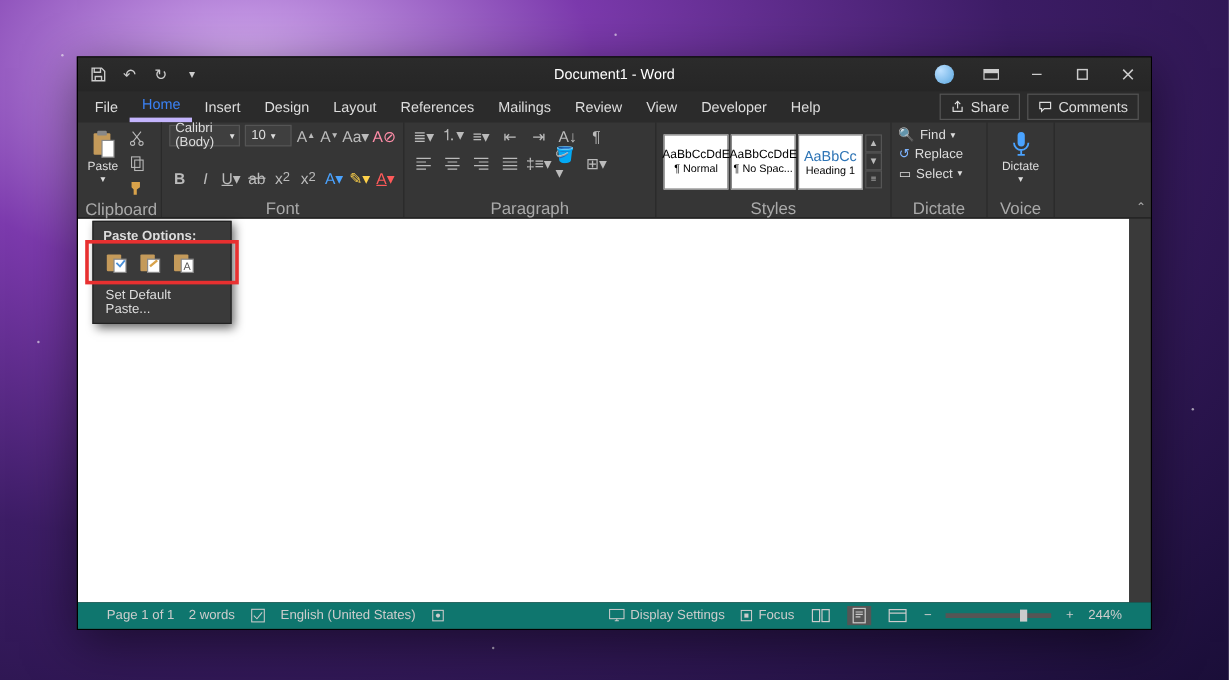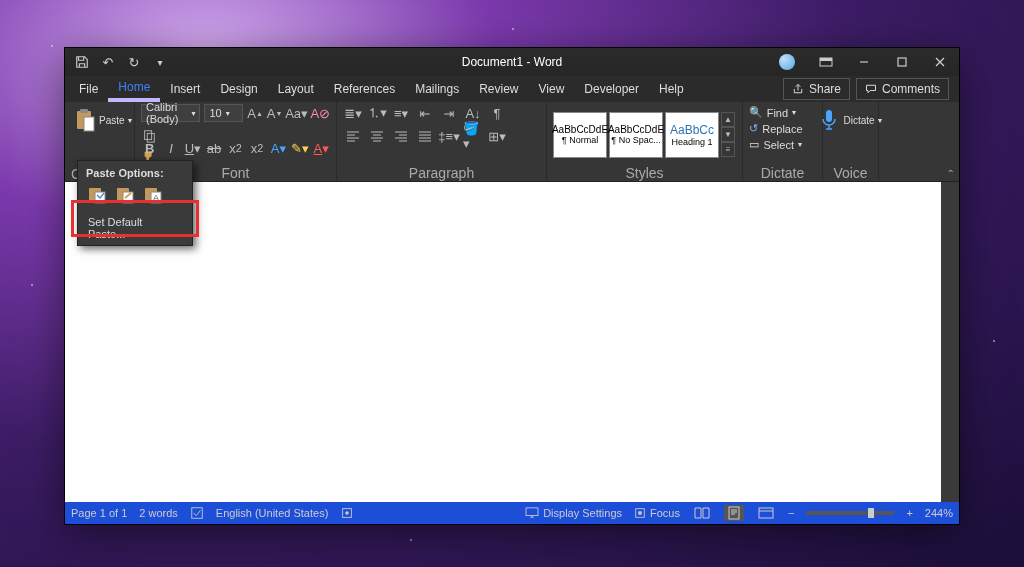--- a/index.html
+++ b/index.html
@@ -30,54 +30,54 @@
   .menubar { height:26px; background:#2b2b2b; display:flex; align-items:center; padding:0 4px; color:#ddd; font-size:12px; }
   .tab { padding:4px 10px; cursor:pointer; }
   .tab.active { border-bottom:4px solid #c4b5fd; color:#3b82f6; }
   .menu-spacer { flex:1; }
   .share-btn { display:flex; align-items:center; gap:5px; padding:3px 8px; border:1px solid #555; margin-right:6px; font-size:12px; cursor:pointer; }
   
   .ribbon { height:80px; background:#363636; display:flex; border-bottom:1px solid #222; position:relative; }
   .group { display:flex; flex-direction:column; border-right:1px solid #2a2a2a; padding:2px 6px 0 6px; position:relative; }
   .group-body { flex:1; display:flex; align-items:flex-start; gap:4px; }
   .group-label { height:16px; font-size:14px; color:#aaa; text-align:center; padding-bottom:2px; position:relative; }
-  .bigbtn { display:flex; flex-direction:row; align-items:center; gap:2px; color:#ddd; font-size:10px; padding:4px 2px; cursor:pointer; }
+  .bigbtn { display:flex; flex-direction:column; align-items:center; gap:2px; color:#ddd; font-size:10px; padding:4px 2px; cursor:pointer; }
   .bigbtn .ico { width:24px; height:24px; display:flex; align-items:center; justify-content:center; font-size:20px; }
   .minibtn { width:18px; height:18px; color:#bbb; display:flex; align-items:center; justify-content:center; font-size:12px; cursor:pointer; }
   .col { display:flex; flex-direction:column; gap:3px; }
   .row { display:flex; align-items:center; gap:4px; }
   .fontbox { background:#3f3f3f; border:1px solid #555; color:#ddd; font-size:11px; height:18px; display:flex; align-items:center; padding:0 4px; }
   .fontbox .chev { margin-left:4px; font-size:8px; }
   .rib-ico { width:20px; height:18px; display:flex; align-items:center; justify-content:center; color:#bbb; font-size:13px; cursor:pointer; }
   .rib-ico.blue { color:#4aa3ff; }
   .rib-ico.red  { color:#ff5a5a; }
   .rib-ico.yellow { color:#ffd24a; }
   .styles-gal { display:flex; gap:2px; }
   .style-thumb { width:54px; height:46px; background:#fff; color:#000; display:flex; flex-direction:column; align-items:center; justify-content:center; font-size:9px; cursor:pointer; border:1px solid #888; }
   .style-thumb .prev { font-size:10px; }
   .gal-more { width:14px; display:flex; flex-direction:column; }
   .gal-more div { flex:1; border:1px solid #555; display:flex; align-items:center; justify-content:center; font-size:8px; color:#bbb; cursor:pointer; }
   .edit-row { display:flex; align-items:center; gap:4px; font-size:11px; color:#ddd; cursor:pointer; }
   .ribbon-collapse { position:absolute; right:4px; bottom:2px; color:#aaa; font-size:10px; cursor:pointer; }
   
   .paste-menu {
-    position:absolute; left:12px; top:112px; width:116px; background:#3a3a3a; border:1px solid #222;
+    position:absolute; left:12px; top:136px; width:116px; background:#3a3a3a; border:1px solid #222;
     box-shadow:3px 3px 8px rgba(0,0,0,.6); z-index:50; color:#ddd; font-size:11px;
   }
   .paste-menu .hdr { font-weight:bold; padding:6px 8px 2px 8px; }
   .paste-menu .opts { display:flex; gap:6px; padding:4px 8px 6px 8px; }
   .popt { width:22px; height:20px; display:flex; align-items:center; justify-content:center; cursor:pointer; }
   .paste-menu .mi { padding:5px 10px; cursor:pointer; }
   .hilite { position:absolute; left:6px; top:152px; width:128px; height:37px; border:3px solid #e83030; z-index:60; pointer-events:none; }
   
   .doc-area { flex:1; display:flex; overflow:hidden; }
   .page { flex:1; background:#fff; margin:0; }
   .ruler { width:18px; background:#3a3a3a; }
   
-  .status { height:22px; background:#1d4ed8; display:flex; align-items:center; color:#ccc; font-size:11px; padding:0 6px; gap:12px;justify-content:space-between; }
+  .status { height:22px; background:#0f766e; display:flex; align-items:center; color:#ccc; font-size:11px; padding:0 24px; gap:12px;justify-content:space-between; }
   .status .sep { flex:1; }
   .status .sbtn { display:flex; align-items:center; gap:4px; cursor:pointer; }
   .view-ico { width:20px; height:16px; display:flex; align-items:center; justify-content:center; border:1px solid transparent; cursor:pointer; }
   .view-ico.active { background:#555; }
   .zoom-slider { width:88px; height:4px; background:#555; position:relative; }
   .zoom-slider .thumb { position:absolute; top:-3px; width:6px; height:10px; background:#ccc; }
   svg { display:block; }
 </style>
 </head>
 <body>

